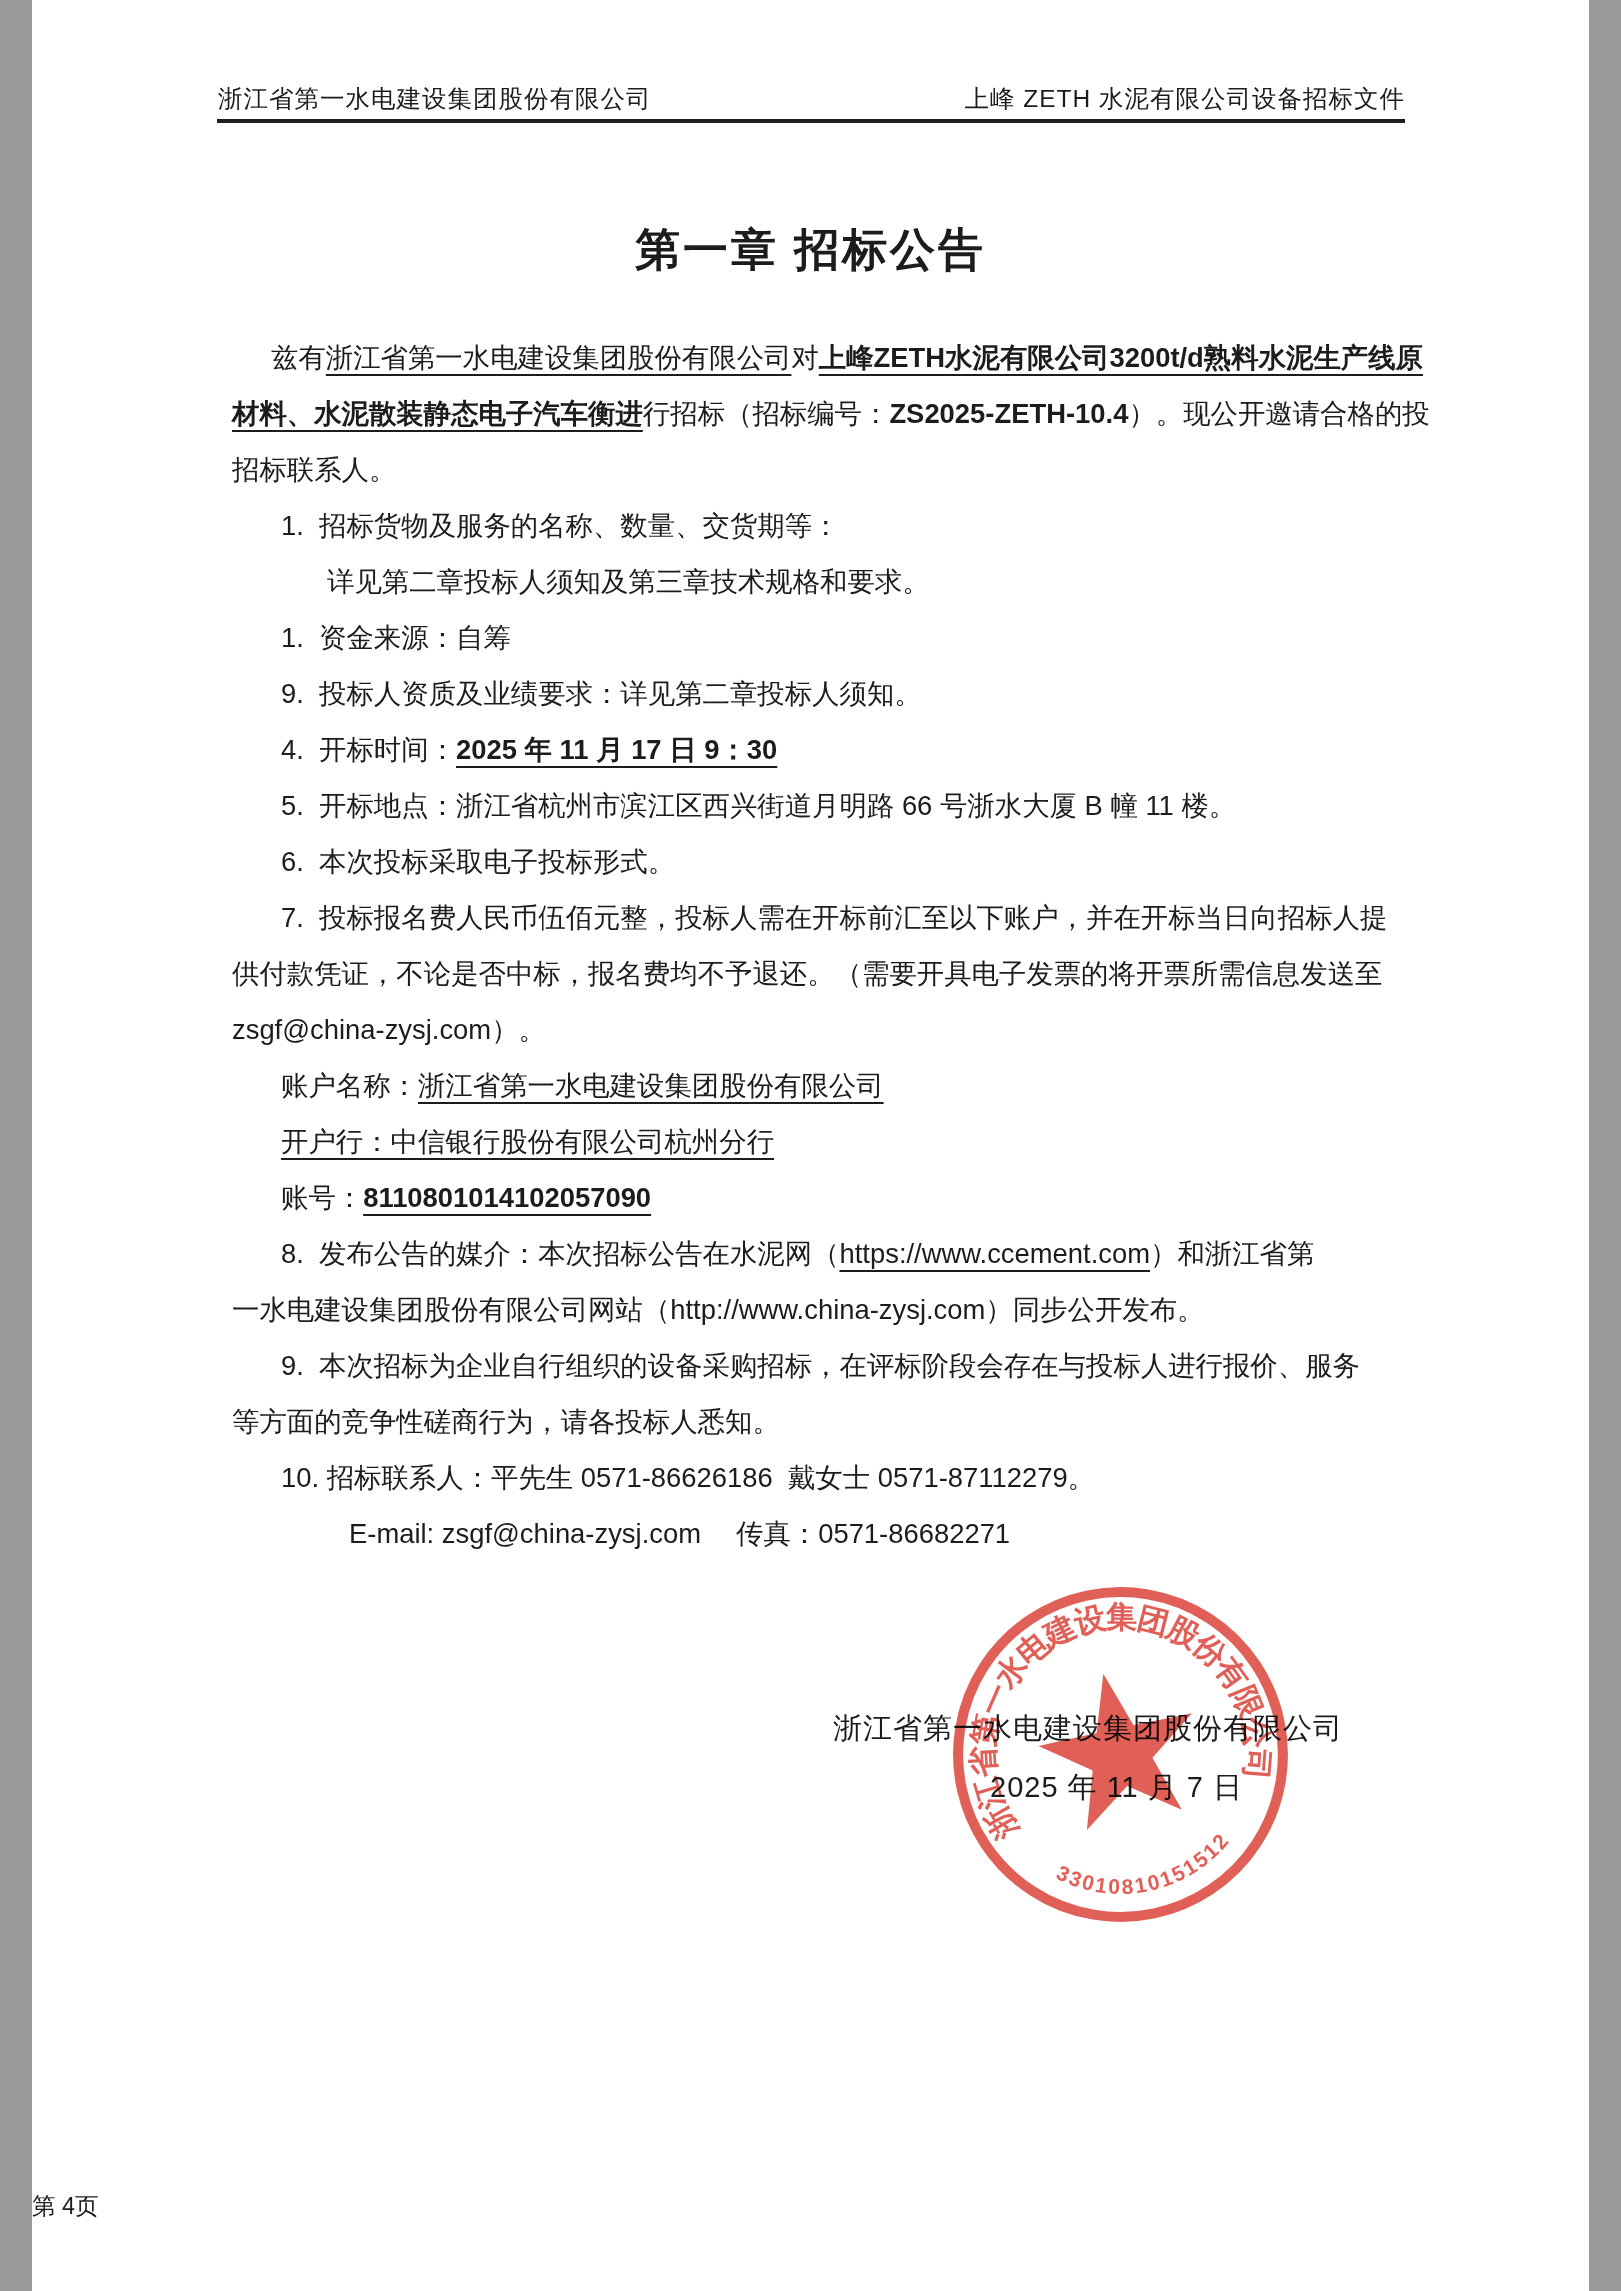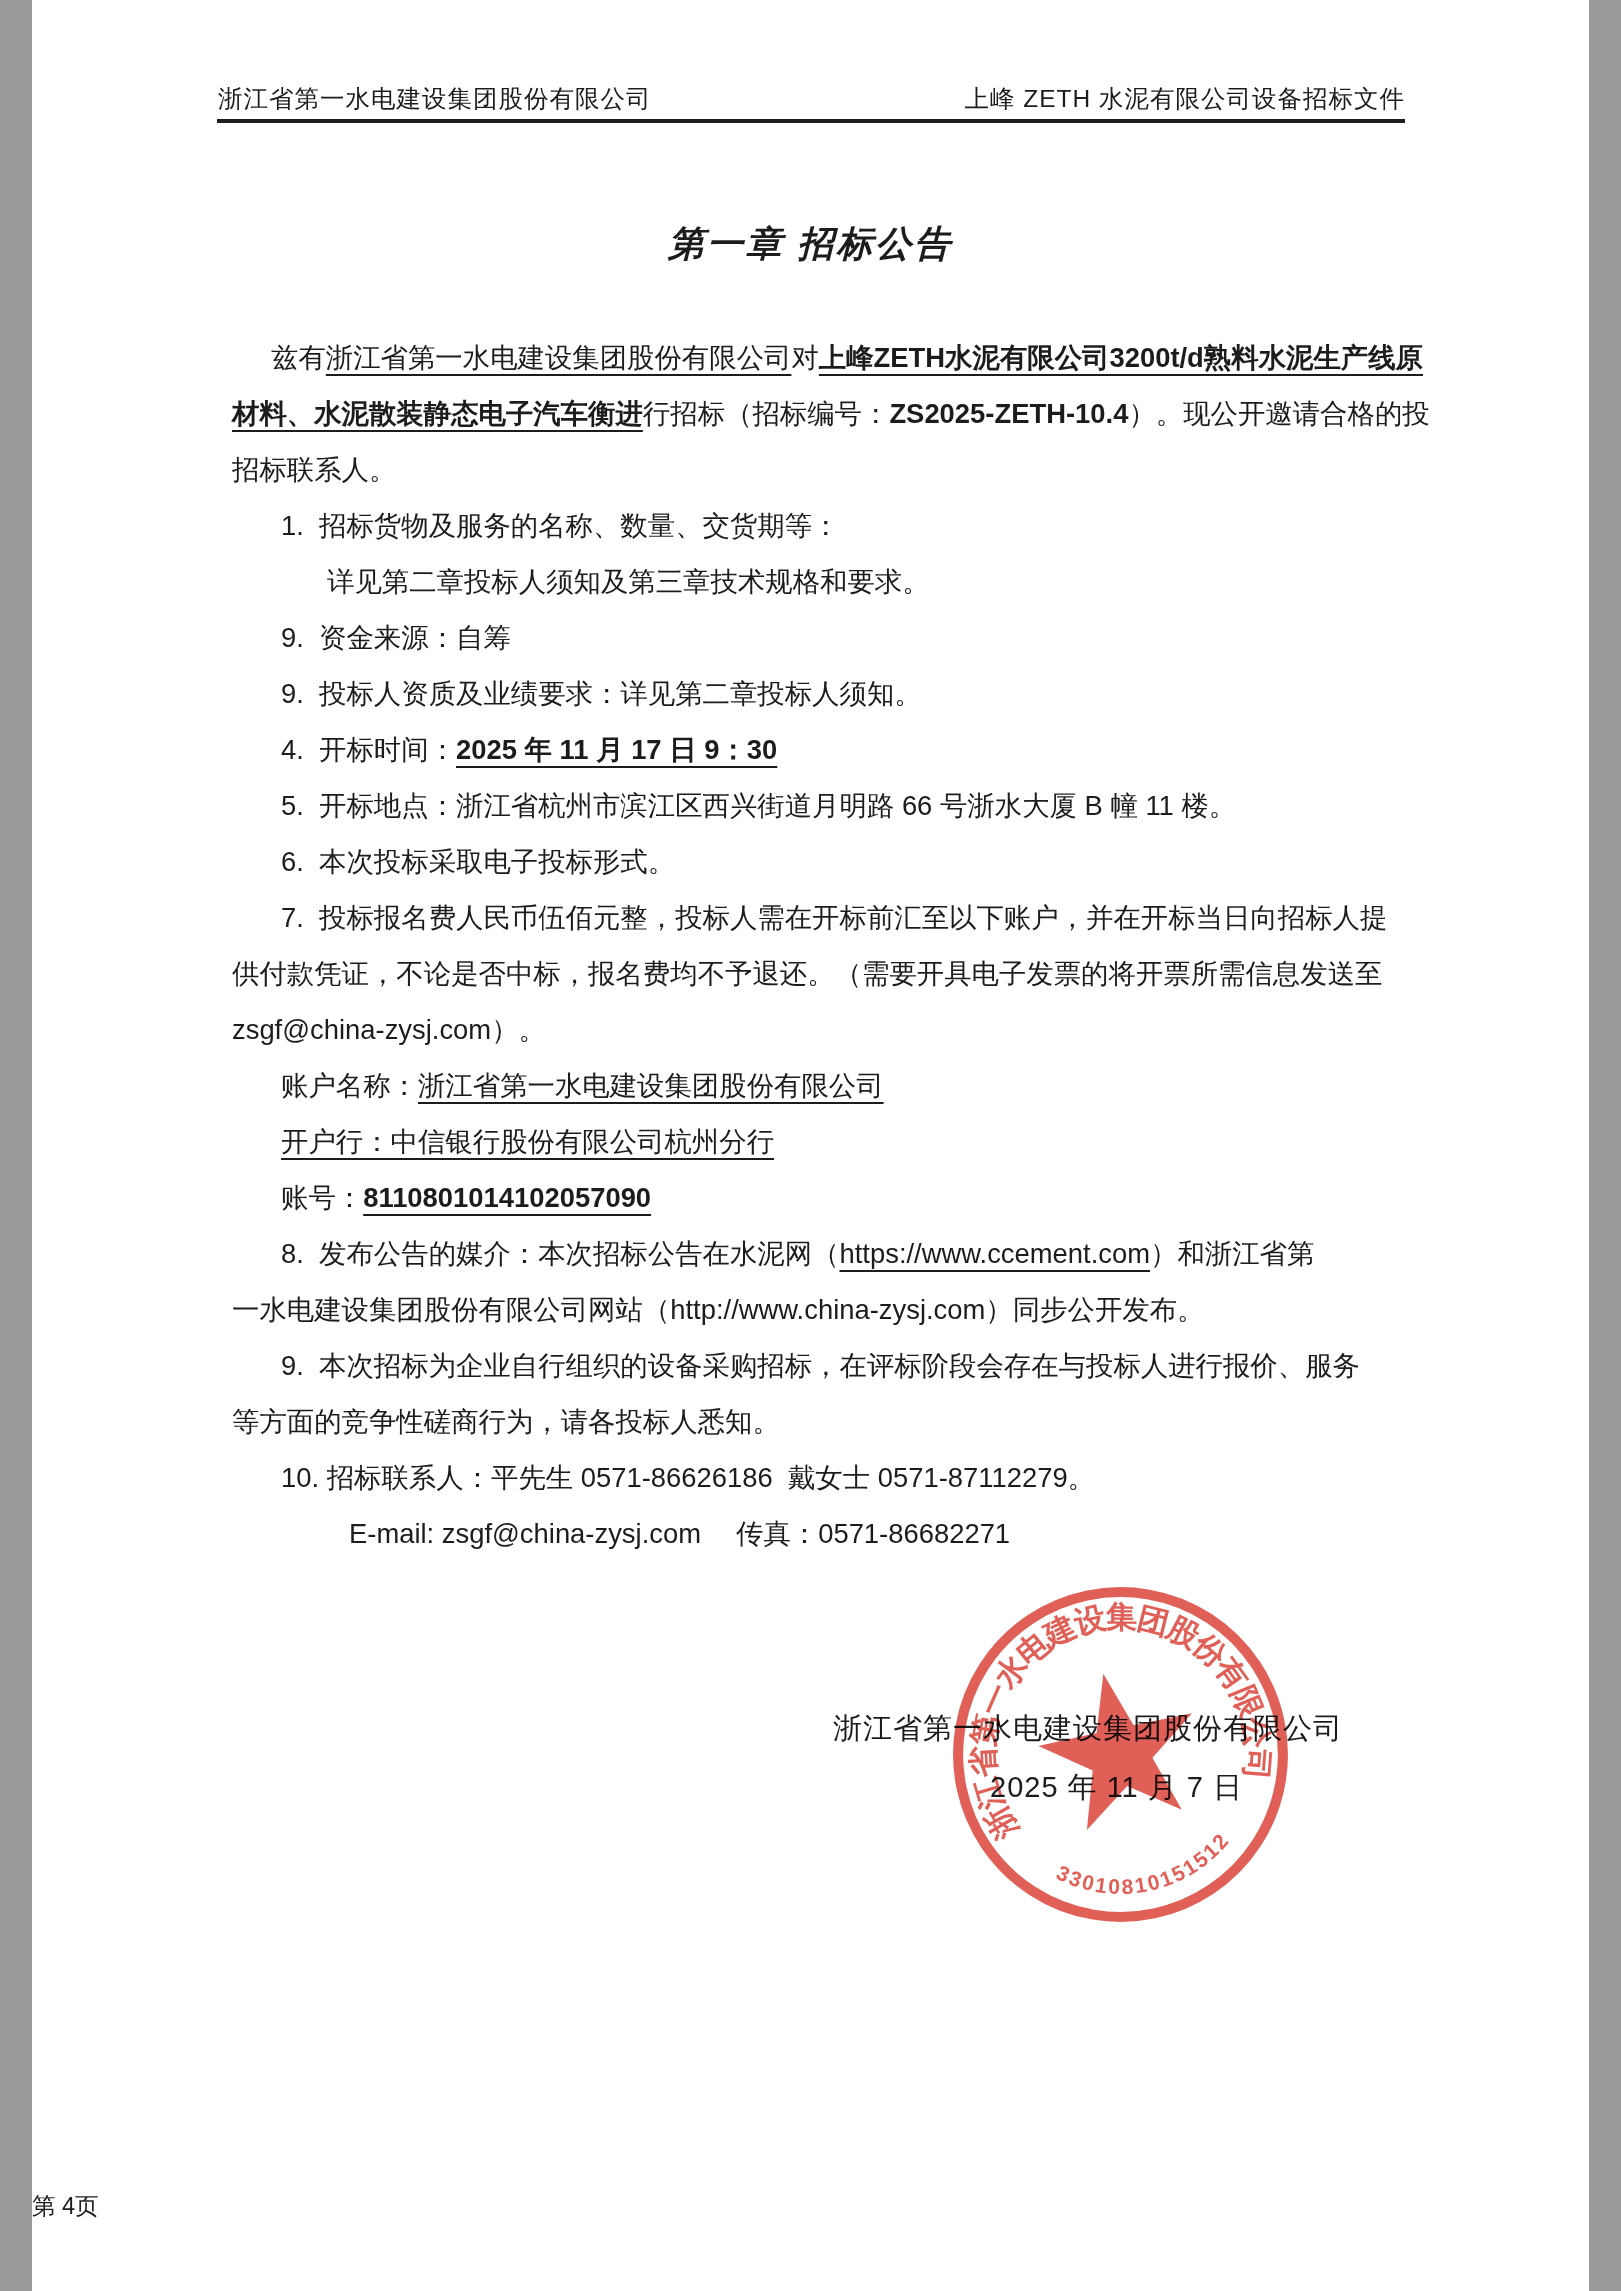--- a/index.html
+++ b/index.html
@@ -11,21 +11,21 @@
   
   .header{
     position:absolute;top:82px;left:186px;right:184px;
     display:flex;justify-content:space-between;align-items:flex-end;
     font-size:24.5px;letter-spacing:1px;
   }
   .rule{position:absolute;top:119px;left:185px;right:184px;height:3.9px;background:#1f1f1f;}
   
   .title{
     position:absolute;top:220px;left:0;width:100%;text-align:center;
-    font-size:36px;font-weight:bold;letter-spacing:2.9px;font-style:italic;
+    font-size:45px;font-weight:bold;letter-spacing:2.9px;
   }
   
   .body{
     position:absolute;top:330px;left:200px;width:1237px;
     font-size:27.4px;line-height:56px;
   }
   .line{white-space:pre-wrap;}
   .line span{white-space:pre-wrap;}
   .para-first{padding-left:39px;}
   .num{padding-left:49px;}
@@ -58,21 +58,21 @@
 
   <div class="title">第一章  招标公告</div>
 
   <div class="body">
 
   <div class="line para-first"><span>兹有</span><span class="u">浙江省第一水电建设集团股份有限公司</span><span>对</span><span class="b u">上峰ZETH水泥有限公司3200t/d熟料水泥生产线原</span></div>
       <div class="line flush"><span class="b u">材料、水泥散装静态电子汽车衡进</span><span>行招标（招标编号：</span><span class="b">ZS2025-ZETH-10.4</span><span>）。现公开邀请合格的投</span></div>
       <div class="line flush"><span>招标联系人。</span></div>
       <div class="line num"><span>1.  招标货物及服务的名称、数量、交货期等：</span></div>
       <div class="line sub"><span>详见第二章投标人须知及第三章技术规格和要求。</span></div>
-      <div class="line num"><span>9.  资金来源：自筹</span></div>
+      <div class="line num"><span>1.  资金来源：自筹</span></div>
       <div class="line num"><span>9.  投标人资质及业绩要求：详见第二章投标人须知。</span></div>
       <div class="line num"><span>4.  开标时间：</span><span class="b u">2025 年 11 月 17 日 9：30</span></div>
       <div class="line num"><span>5.  开标地点：浙江省杭州市滨江区西兴街道月明路 66 号浙水大厦 B 幢 11 楼。</span></div>
       <div class="line num"><span>6.  本次投标采取电子投标形式。</span></div>
       <div class="line num"><span>7.  投标报名费人民币伍佰元整，投标人需在开标前汇至以下账户，并在开标当日向招标人提</span></div>
       <div class="line flush"><span>供付款凭证，不论是否中标，报名费均不予退还。（需要开具电子发票的将开票所需信息发送至</span></div>
       <div class="line flush"><span>zsgf@china-zysj.com）。</span></div>
       <div class="line num"><span>账户名称：</span><span class="u">浙江省第一水电建设集团股份有限公司</span></div>
       <div class="line num"><span class="u">开户行：中信银行股份有限公司杭州分行</span></div>
       <div class="line num"><span>账号：</span><span class="b u">8110801014102057090</span></div>

